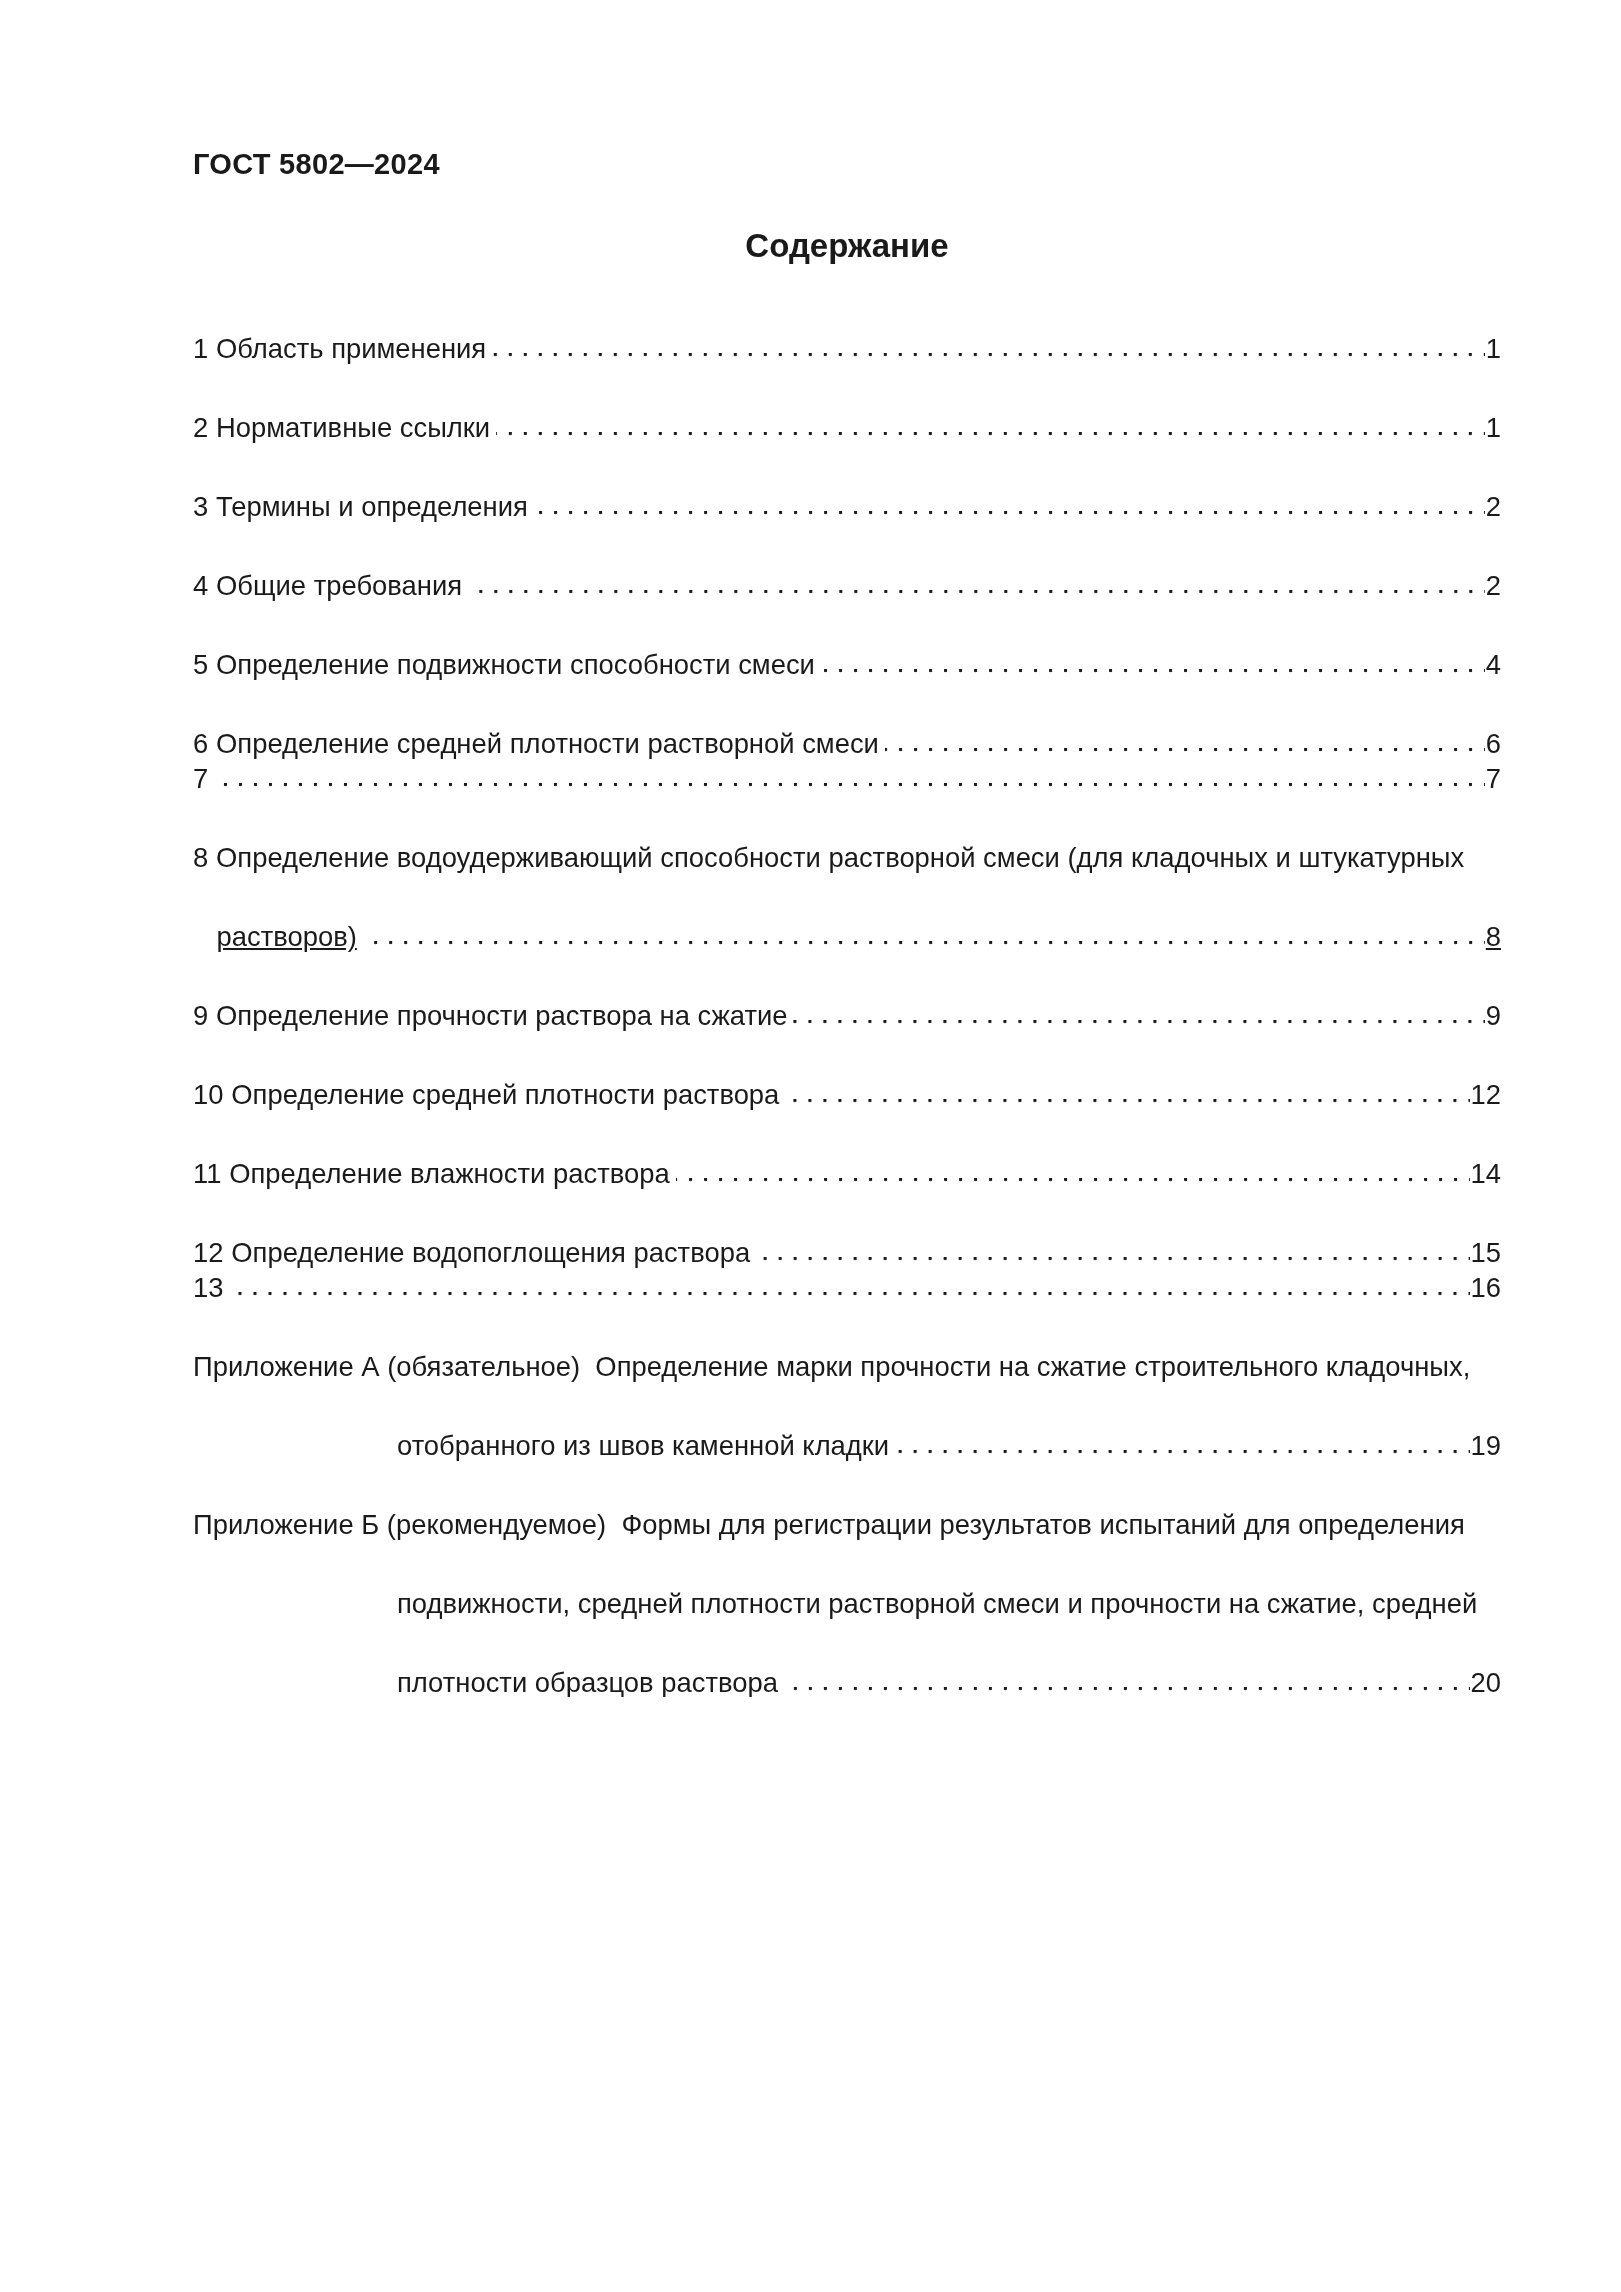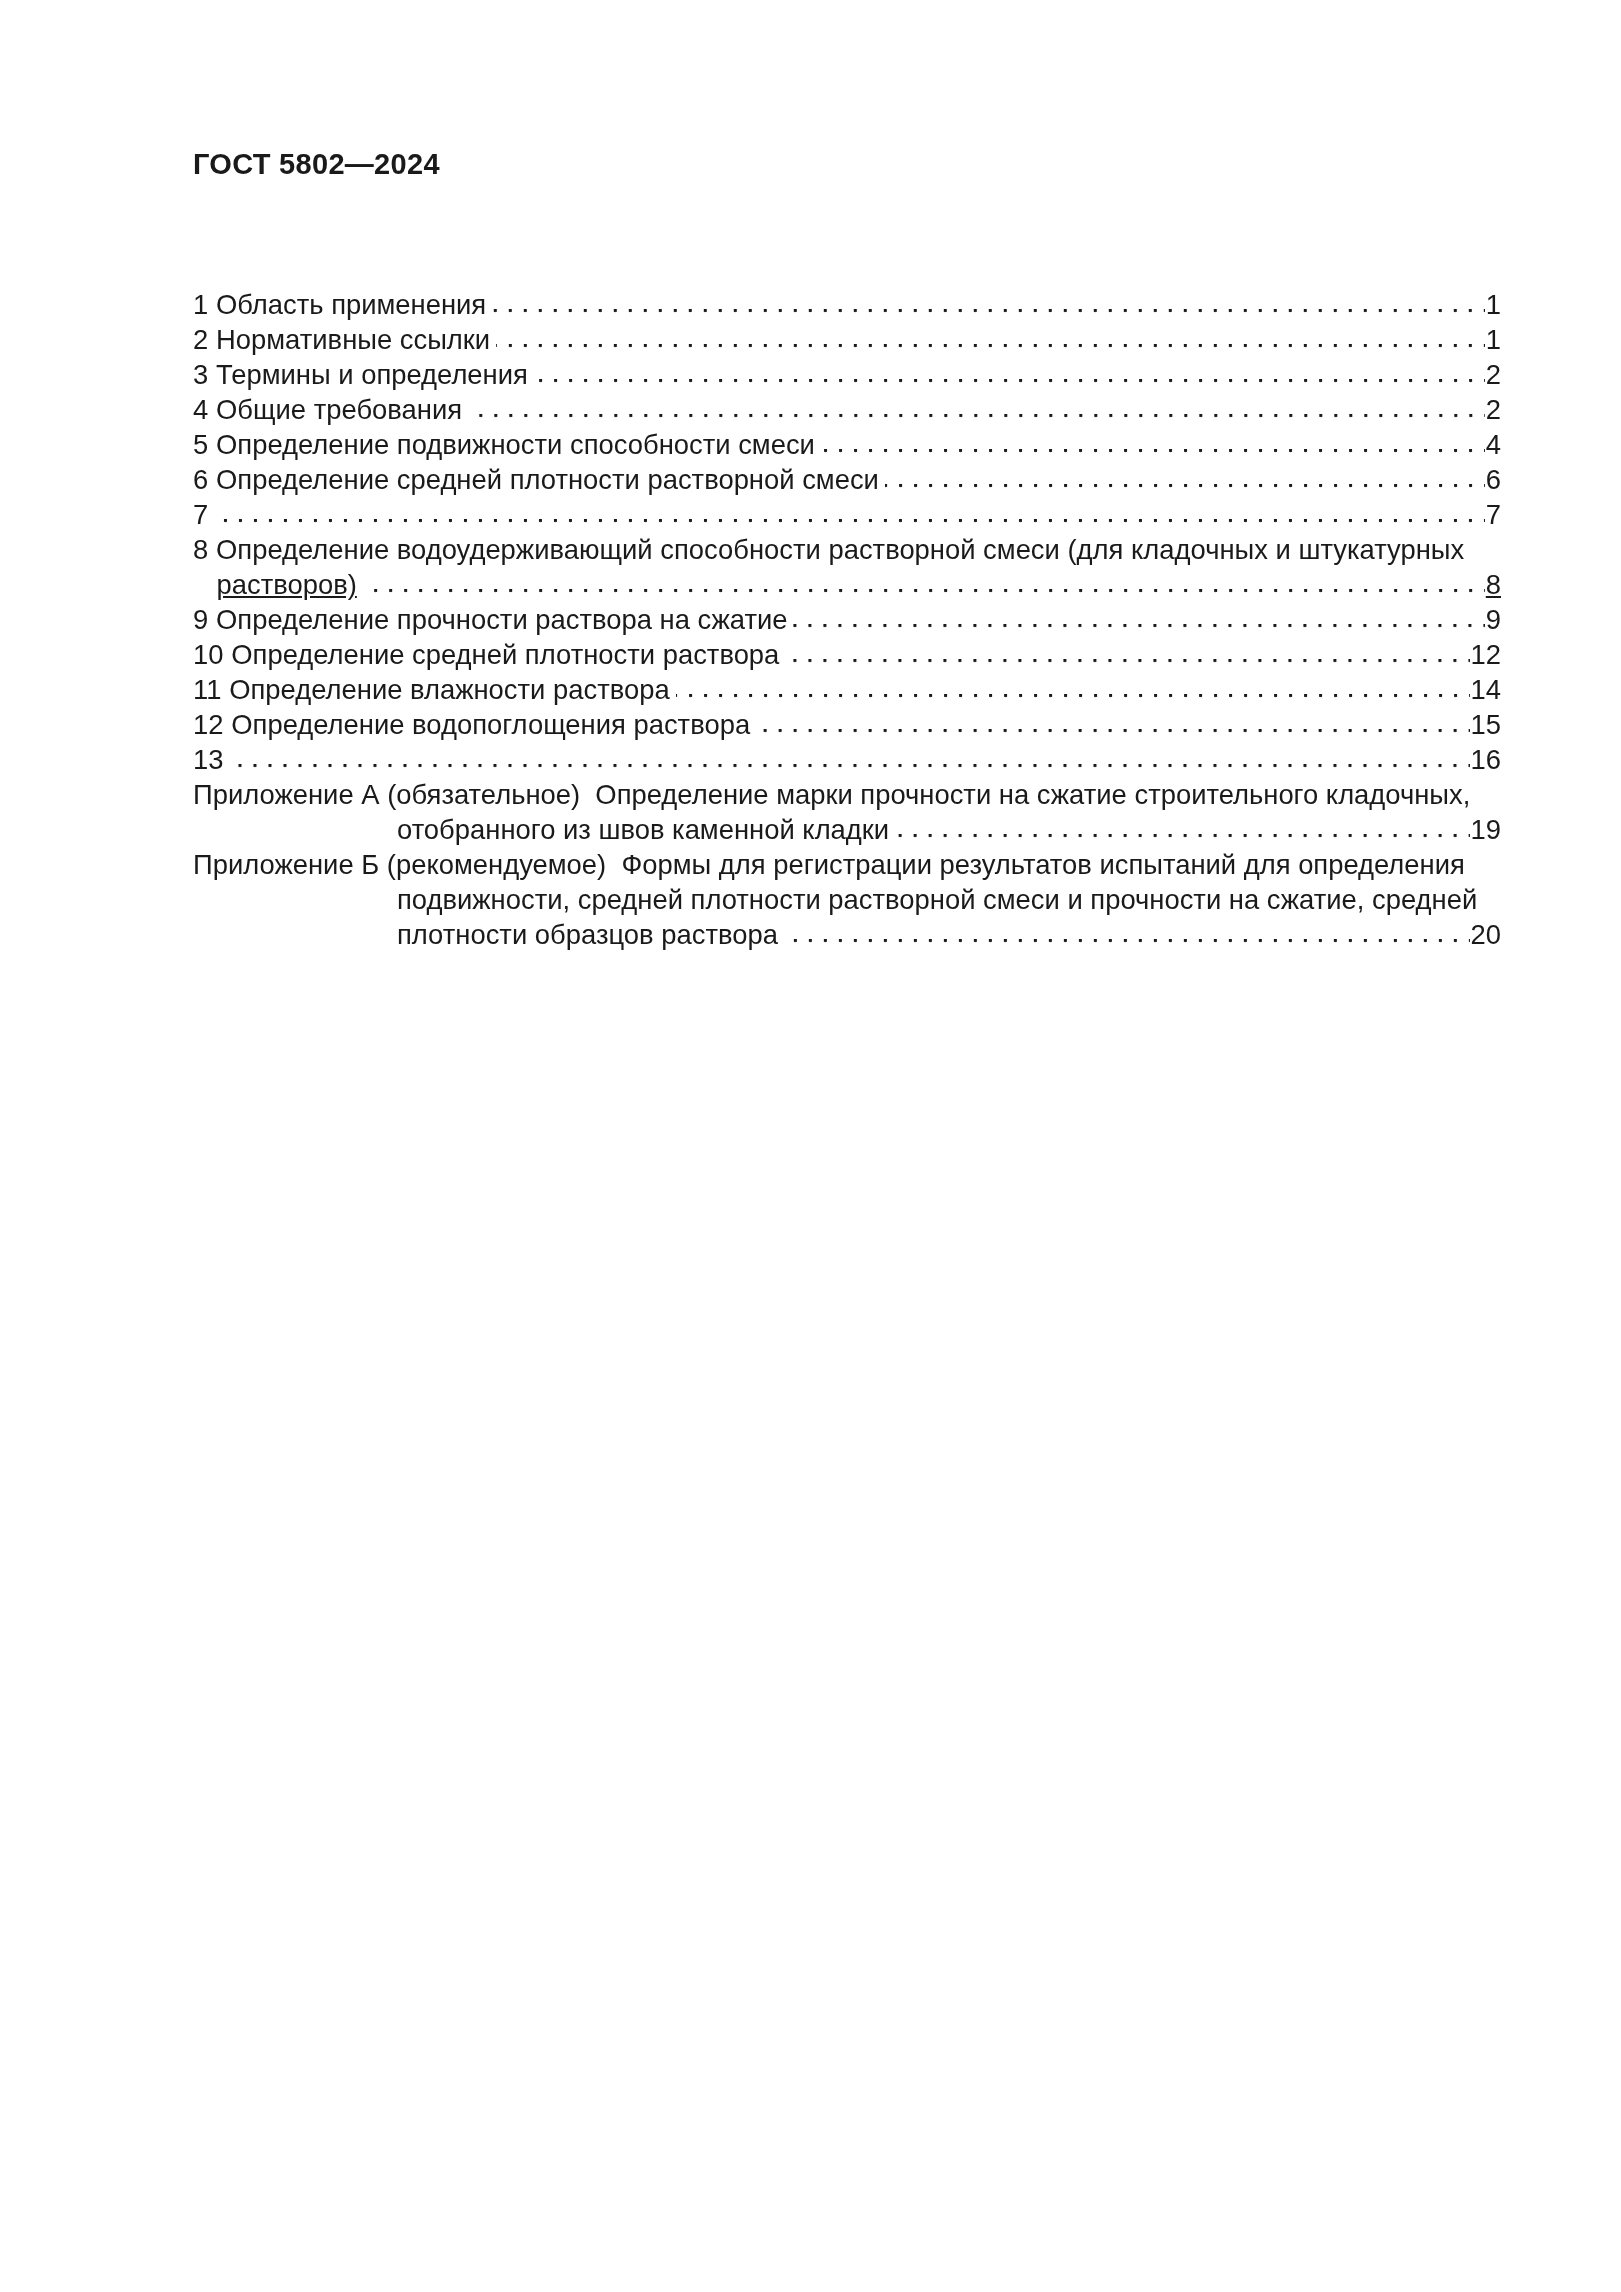--- a/index.html
+++ b/index.html
@@ -42,20 +42,21 @@
     display: flex;
     align-items: baseline;
   }
   .toc-row .num {
     margin-right: 7.8px;
     white-space: pre;
   }
   .toc-row .txt {
     white-space: pre;
     flex: 0 0 auto;
+    margin-top: 44px;
   }
   .toc-row .leader {
     flex: 1 1 auto;
     min-width: 11.8px;
     height: 4.9px;
     margin-left: 5.9px;
     margin-right: 1px;
     background-image: radial-gradient(circle, #1a1a1a 1.7px, rgba(0,0,0,0) 2px);
     background-size: 15px 4.9px;
     background-repeat: repeat-x;
@@ -73,20 +74,21 @@
     top: 2067px;
     font-size: 27.4px;
     font-weight: bold;
   }
 </style>
 </head>
 <body>
 
 <div class="page">
   <div class="doc-header">ГОСТ 5802—2024</div>
+  <div class="toc-title">Содержание</div>
   <div class="toc" id="toc">
       <div class="toc-row">
         <span class="num">1</span>
         <span class="txt">Область применения</span>
         <span class="leader"></span>
         <span class="page-num">1</span>
       </div>
       <div class="toc-row">
         <span class="num">2</span>
         <span class="txt">Нормативные ссылки</span>

